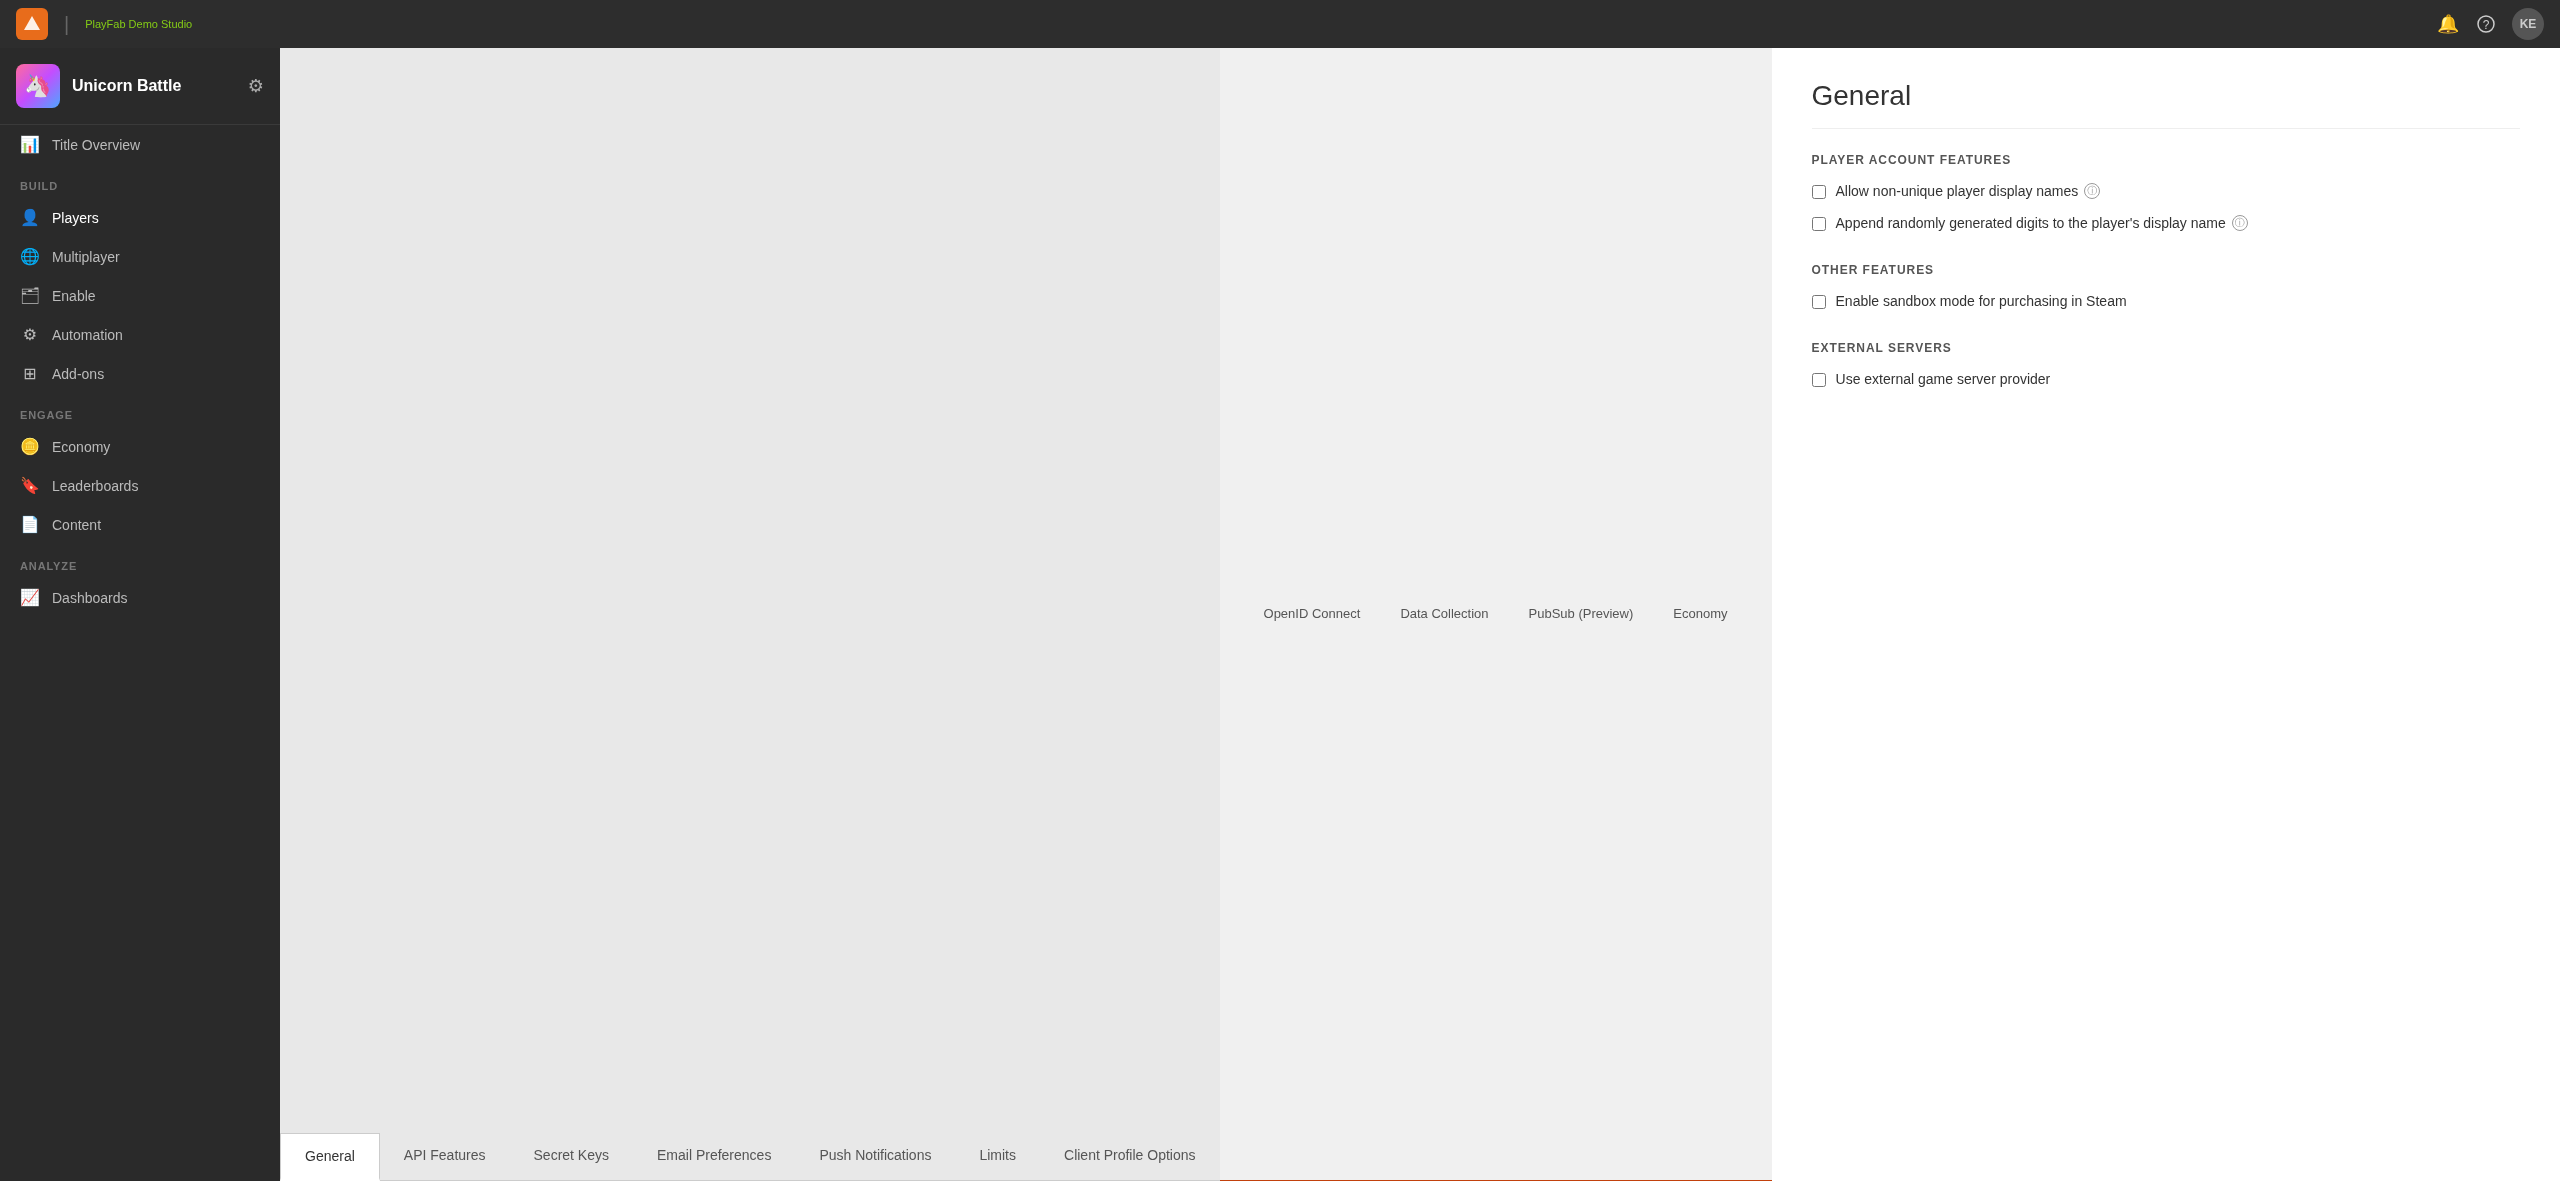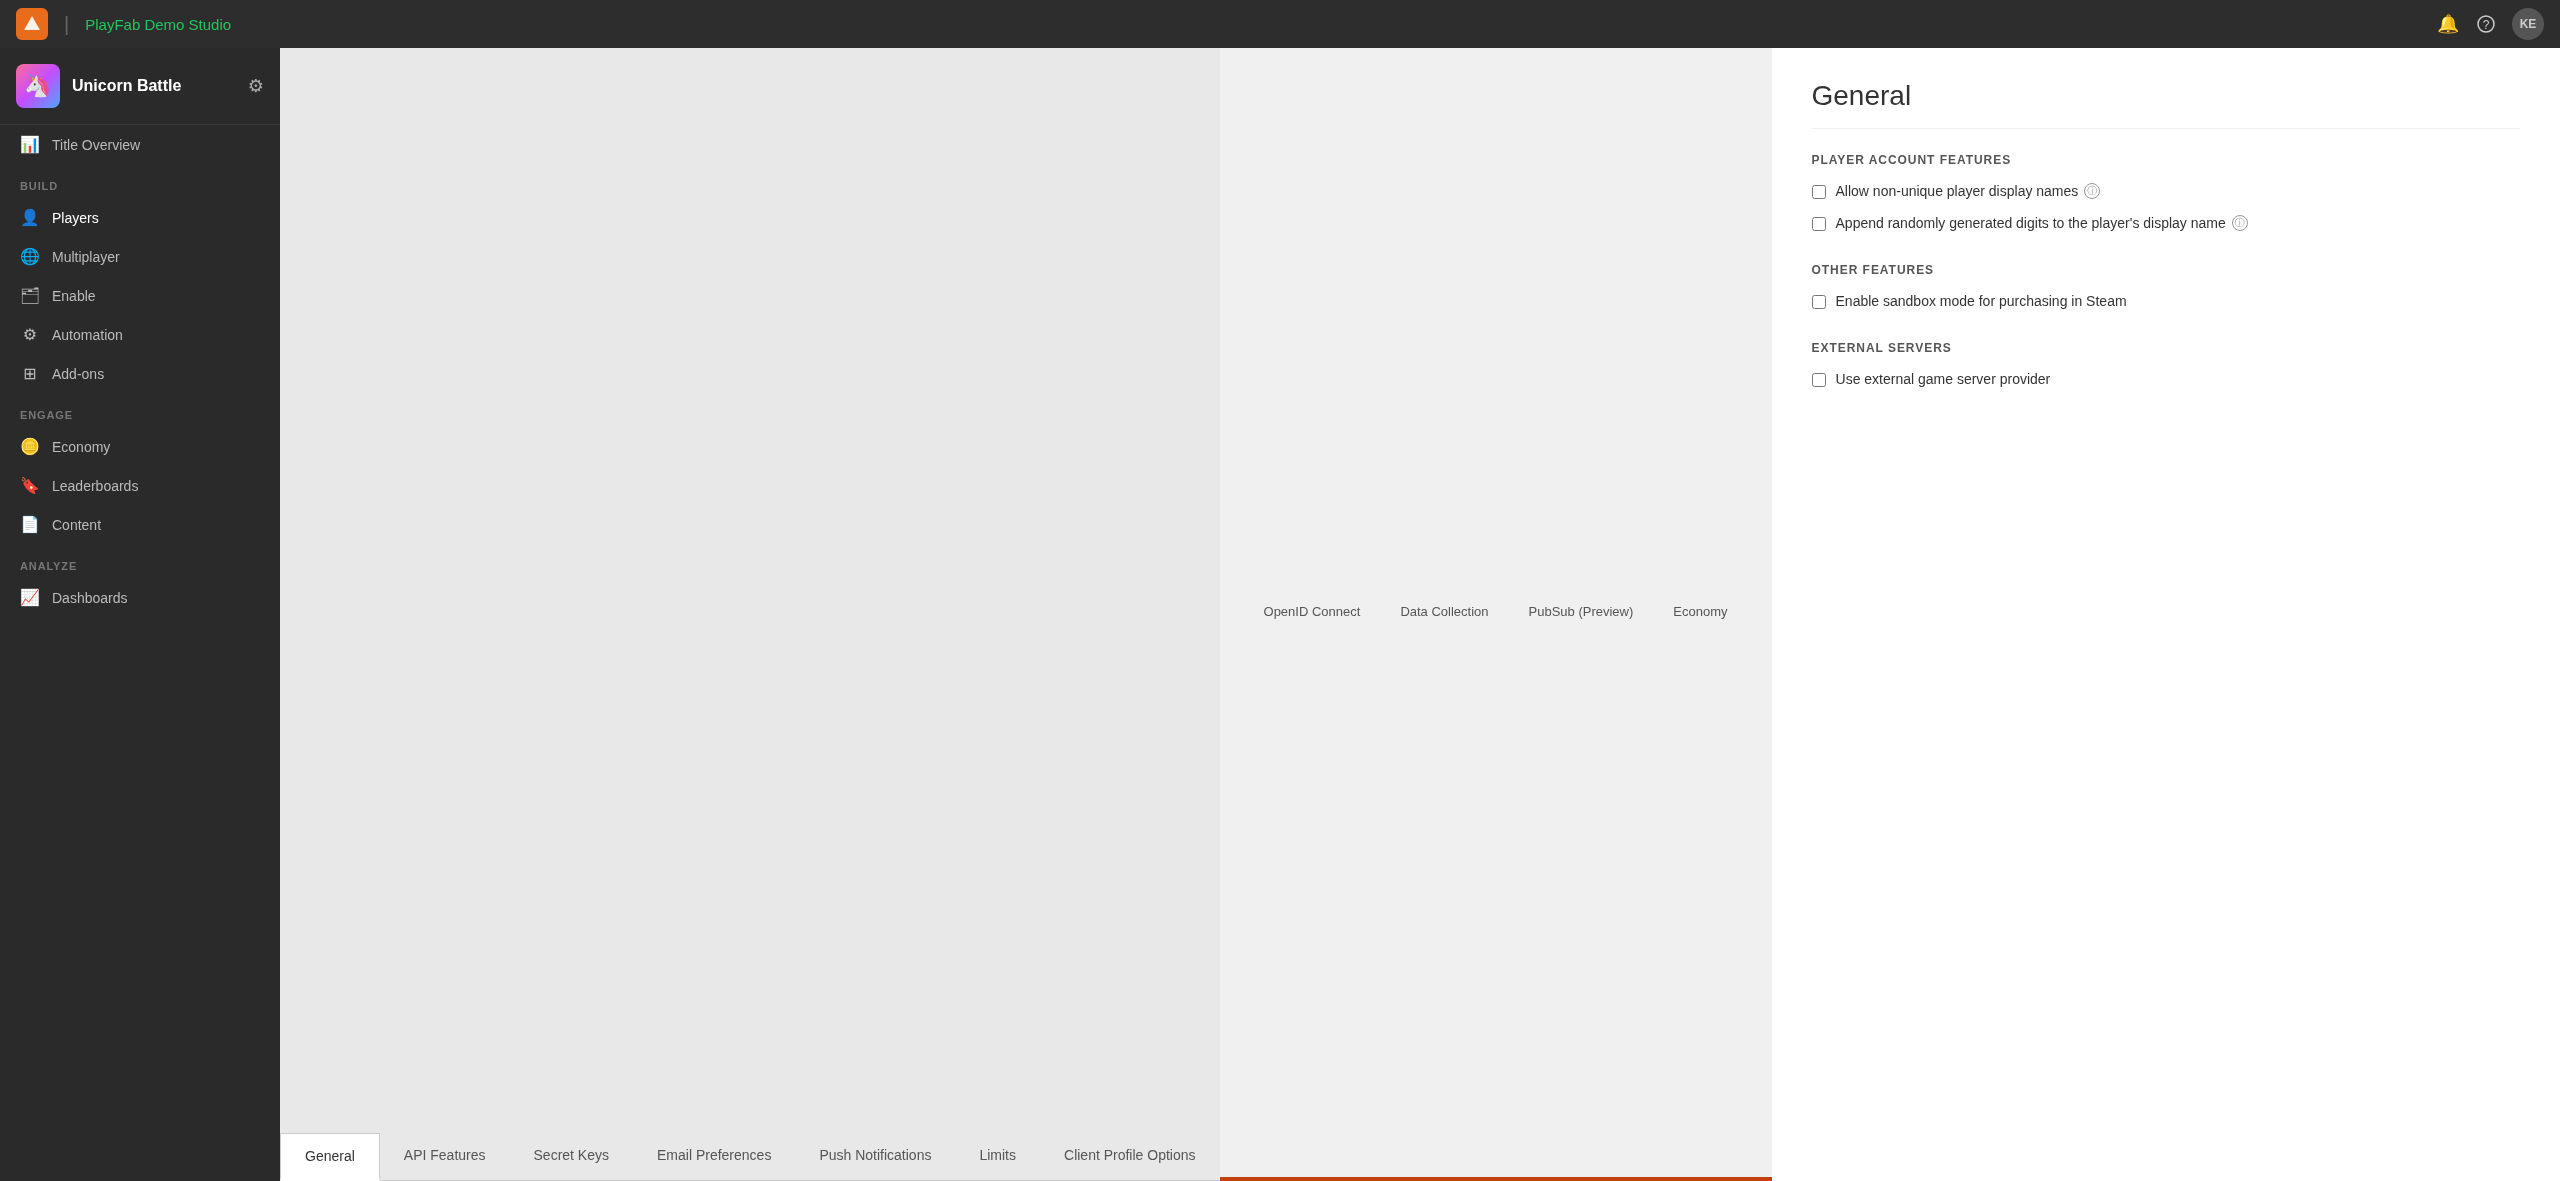--- a/index.html
+++ b/index.html
@@ -21,22 +21,22 @@
       width: 32px; height: 32px;
       background: #e86c1b;
       border-radius: 6px;
       display: flex; align-items: center; justify-content: center;
       color: white; font-weight: bold; font-size: 18px;
     }
     .topbar-divider {
       color: #666; font-size: 20px; margin: 0 4px;
     }
     .topbar-title {
-      color: #22c55e;
-      font-size: 15px;
+      color: #84cc16;
+      font-size: 11px;
       flex: 1;
     }
     .topbar-actions {
       display: flex; align-items: center; gap: 16px;
     }
     .topbar-icon-btn {
       color: #ccc;
       font-size: 18px;
       cursor: pointer;
       background: none; border: none;
@@ -149,21 +149,21 @@
       border-right: 1px solid #ccc;
       margin-bottom: -1px;
       font-weight: 500;
     }
 
     
     .tab-bar-secondary {
       background: #f0f0f0;
       display: flex;
       align-items: center;
-      border-bottom: 4px solid #c2410c;
+      border-bottom: 1px solid #c2410c;
       padding: 0 24px;
     }
     .tab-secondary {
       padding: 10px 20px;
       font-size: 13px;
       color: #555;
       cursor: pointer;
       border: none;
       background: none;
       border-bottom: 2px solid transparent;

